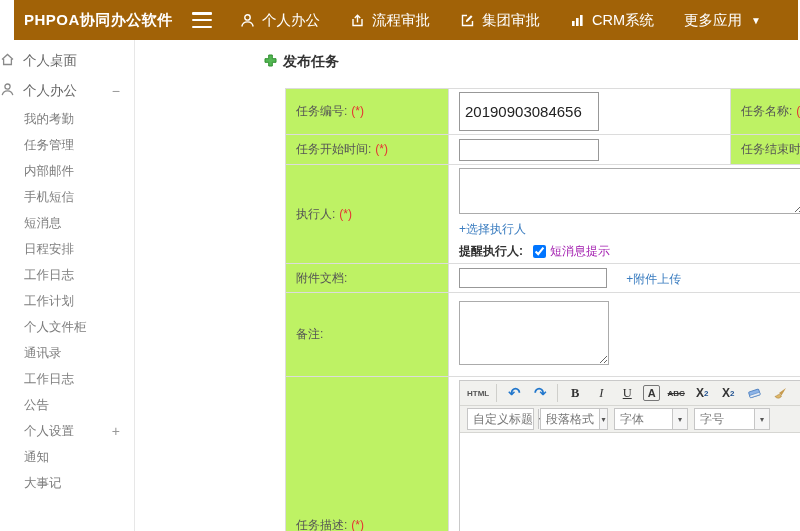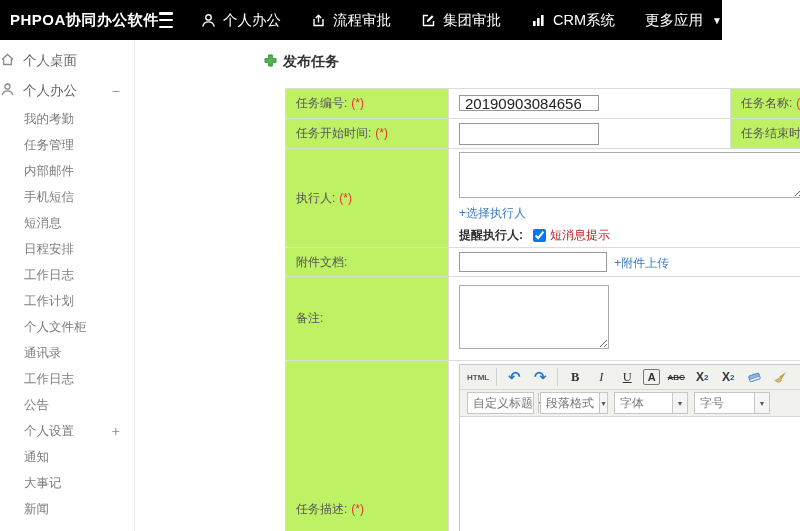--- a/index.html
+++ b/index.html
@@ -1,21 +1,21 @@
 <!DOCTYPE html>
 <html><head>
 <meta charset="utf-8">
 <style>
   * { margin:0; padding:0; box-sizing:border-box; }
   html,body { width:800px; height:531px; overflow:hidden; background:#fff;
               font-family:"Liberation Sans","DejaVu Sans",sans-serif; }
 
   
-  .header { position:absolute; left:0; top:0; width:722px; height:40px;
-            background:#000000; color:#fff; display:flex; align-items:center; }
+  .header { position:absolute; left:14px; top:0; width:784px; height:40px;
+            background:#a16207; color:#fff; display:flex; align-items:center; }
   .brand { font-size:15px; font-weight:bold; padding-left:10px; width:178px;
            letter-spacing:.5px; white-space:nowrap; }
   .hamburger { width:20px; height:16px; display:flex; flex-direction:column;
                justify-content:space-between; cursor:pointer; margin-right:28px; }
   .hamburger i { display:block; height:2.5px; background:#fff; border-radius:1px; }
   .nav { display:flex; align-items:center; gap:30px; }
   .nav-item { display:flex; align-items:center; gap:7px; font-size:14.5px;
               cursor:pointer; white-space:nowrap; }
   .nav-item svg { display:block; }
   .caret-w { font-size:10px; margin-left:2px; }
@@ -37,30 +37,30 @@
                 align-items:center; gap:6px; font-size:14px; font-weight:bold;
                 color:#333; }
 
   
   .form-wrap { position:absolute; left:149px; top:48px; }
   table.form { border-collapse:collapse; table-layout:fixed; width:890px; }
   table.form td { border:1px solid #dcdcdc; font-size:12px; color:#555;
                   padding:3px 4px 3px 10px; vertical-align:middle; }
   td.lbl { background:#bef264; }
   .req { color:#e53333; margin-left:4px; }
-  input.txt { border:1px solid #989898; height:16px; padding:1px 5px;
+  input.txt { border:1px solid #989898; height:39px; padding:1px 5px;
               font-size:15px; color:#222; font-family:inherit; }
   input.txt.small { height:22px; font-size:13px; }
   textarea.ta { border:1px solid #ababab; resize:both; font-family:inherit;
                 font-size:12px; color:#333; }
   a.lnk { color:#3b7dc0; font-size:12px; text-decoration:none; cursor:pointer; }
   .remind-row { margin-top:5px; font-size:12px; color:#333; font-weight:bold;
                 display:flex; align-items:center; }
   .remind-row .cb { width:13px; height:13px; margin:0 4px 0 10px; }
-  .remind-row .cb-lbl { font-weight:normal; color:#b91c1c; }
+  .remind-row .cb-lbl { font-weight:normal; color:#a21caf; }
   .exec-link { margin-top:4px; }
 
   
   .editor { width:556px; border:1px solid #c9c9c9; background:#fff; }
   .tb-row { background:#f1f1ee; border-bottom:1px solid #d6d6d2; display:flex;
             align-items:center; padding:1px 4px; height:25px; }
   .tb-row.second { height:27px; }
   .tb { display:inline-flex; align-items:center; justify-content:center;
         min-width:20px; height:20px; margin:0 3px; font-size:12.5px; color:#333;
         cursor:pointer; border-radius:2px; }
@@ -202,23 +202,20 @@
   <div class="side-item lv1">
     <span>个人设置</span>
     <span class="exp">+</span>
   </div>
   <div class="side-item lv1">
       <span>通知</span>
     </div>
   <div class="side-item lv1">
       <span>大事记</span>
     </div>
-  <div class="side-item lv1">
-      <span>新闻</span>
-    </div>
 </div>
 
 <div class="content">
   <div class="page-title">
     <span>
       <svg width="13" height="13" viewBox="0 0 13 13">
           <path d="M4.7 1h3.6v3.7H12v3.6H8.3V12H4.7V8.3H1V4.7h3.7z" fill="#54b754" stroke="#2f8f2f" stroke-width="1"></path>
         </svg>
     </span>
     <span>发布任务</span>
@@ -273,21 +270,21 @@
           </div>
         </td>
       </tr>
 
       <tr style="height:29px">
         <td class="lbl">
           <span>附件文档:</span>
         </td>
         <td colspan="3">
           <input class="txt small" style="width: 148px; height: 20px;">
-          <a class="lnk" style="margin-left:4px">+附件上传</a>
+          <a class="lnk" style="margin-left:16px">+附件上传</a>
         </td>
       </tr>
 
       <tr style="height:84px">
         <td class="lbl">
           <span>备注:</span>
         </td>
         <td colspan="3">
           <textarea class="ta" style="width: 150px; height: 64px; margin: 3px 0px;"></textarea>
         </td>

